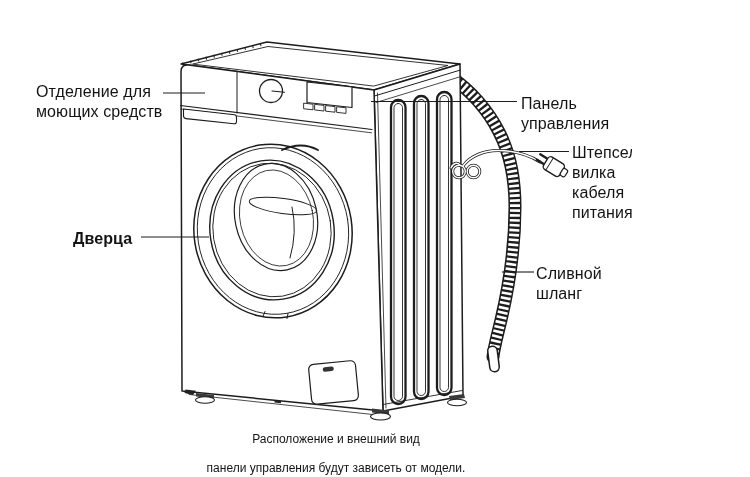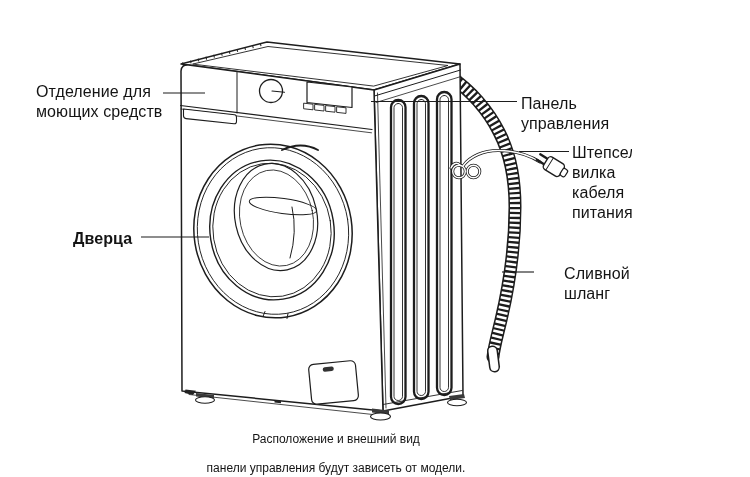--- a/index.html
+++ b/index.html
@@ -137,17 +137,17 @@
       <path d="M502,272 L534,272"></path>
     </g>
   </svg>
 
   <div class="lbl" style="left:36px;top:82px;">Отделение для
 моющих средств</div>
   <div class="lbl" style="left:521px;top:94px;">Панель управления</div>
   <div class="lbl" style="left:572px;top:143px;">Штепсельная вилка
 кабеля питания</div>
   <div class="lbl" style="left:73px;top:229px;font-weight:bold;">Дверца</div>
-  <div class="lbl" style="left:564px;top:264px;">Сливной шланг</div>
+  <div class="lbl" style="left:536px;top:264px;">Сливной шланг</div>
 
   <div class="caption">Расположение и внешний вид
 панели управления будут зависеть от модели.</div>
 </div>
 
 </body></html>

